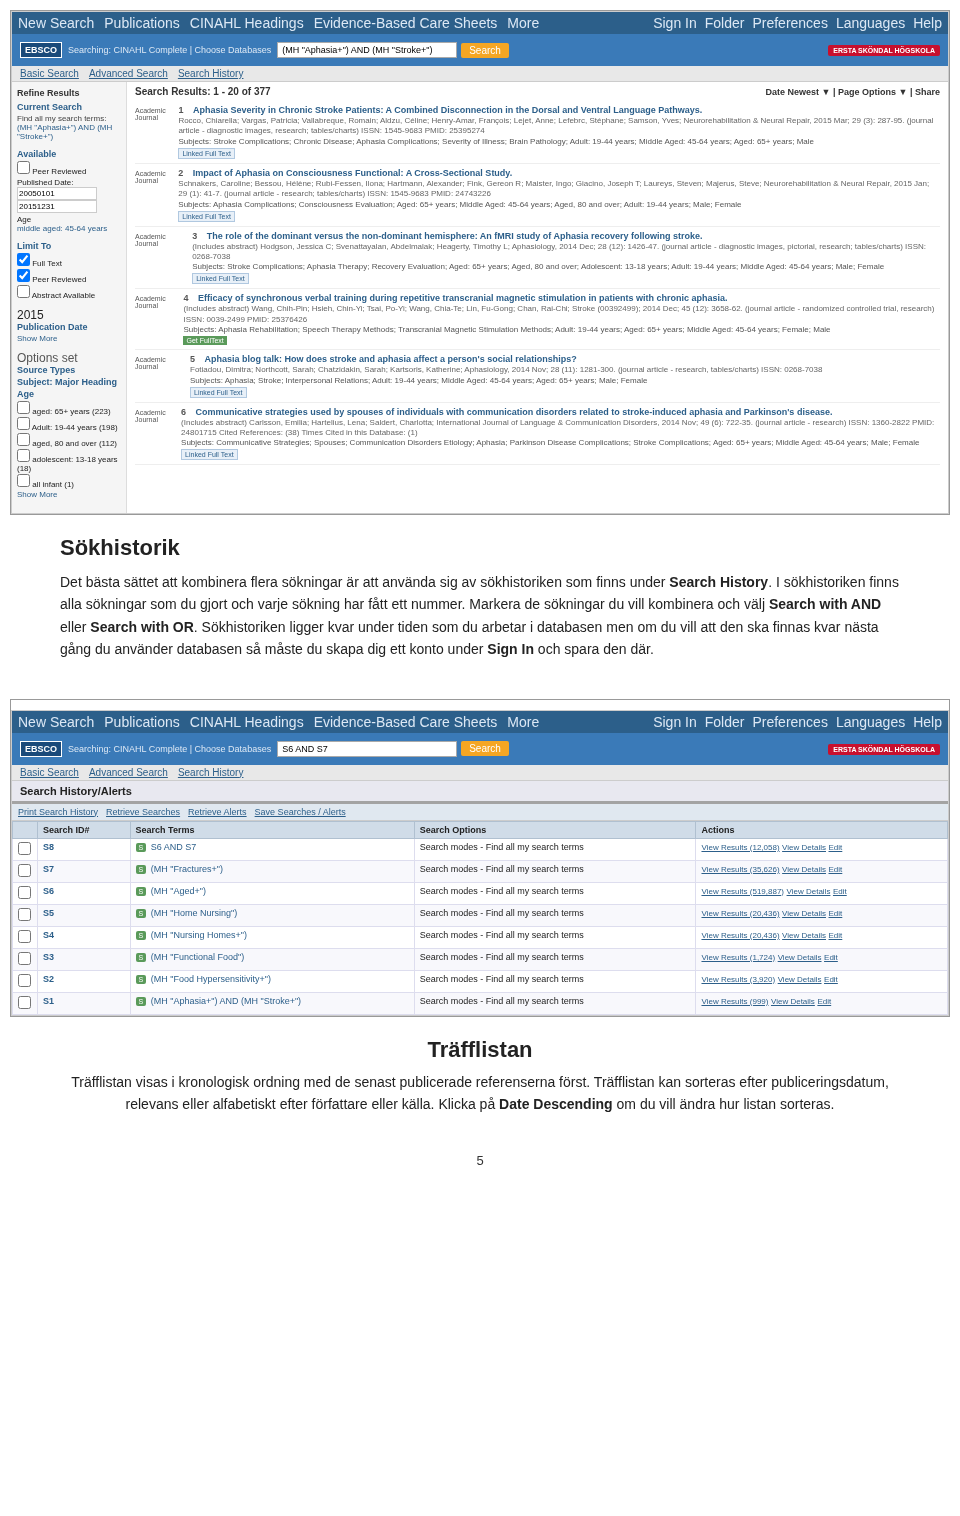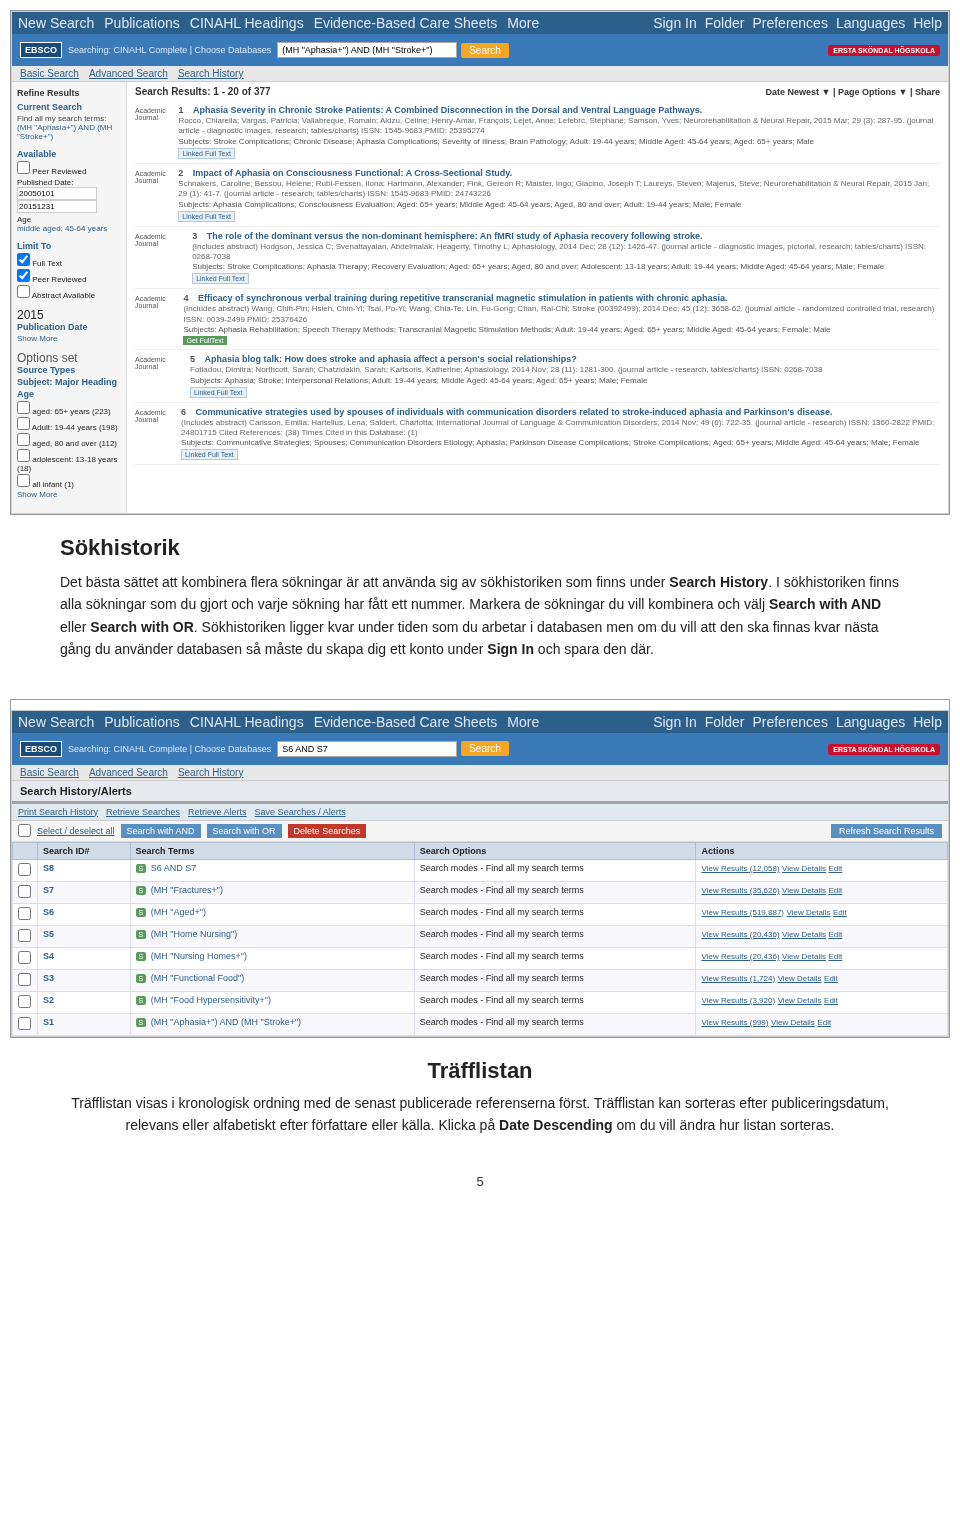--- a/index.html
+++ b/index.html
@@ -429,28 +429,20 @@
 
     <div style="padding:4px 8px;font-size:11px;font-weight:bold;background:#e8e8f0;border-bottom:3px solid #a3a3a3;">Search History/Alerts</div>
 
     <div class="history-toolbar">
       <a>Print Search History</a>
       <a>Retrieve Searches</a>
       <a>Retrieve Alerts</a>
       <a>Save Searches / Alerts</a>
     </div>
 
-    <div class="history-actions">
-      <input type="checkbox" style="">
-      <a class="check-link">Select / deselect all</a>
-      <button class="btn-and">Search with AND</button>
-      <button class="btn-or">Search with OR</button>
-      <button class="btn-del">Delete Searches</button>
-      <button class="btn-refresh">Refresh Search Results</button>
-    </div>
 
     <table class="history-table">
       <thead>
         <tr>
           <th style="width:25px;"></th>
           <th>Search ID#</th>
           <th>Search Terms</th>
           <th>Search Options</th>
           <th>Actions</th>
         </tr>

